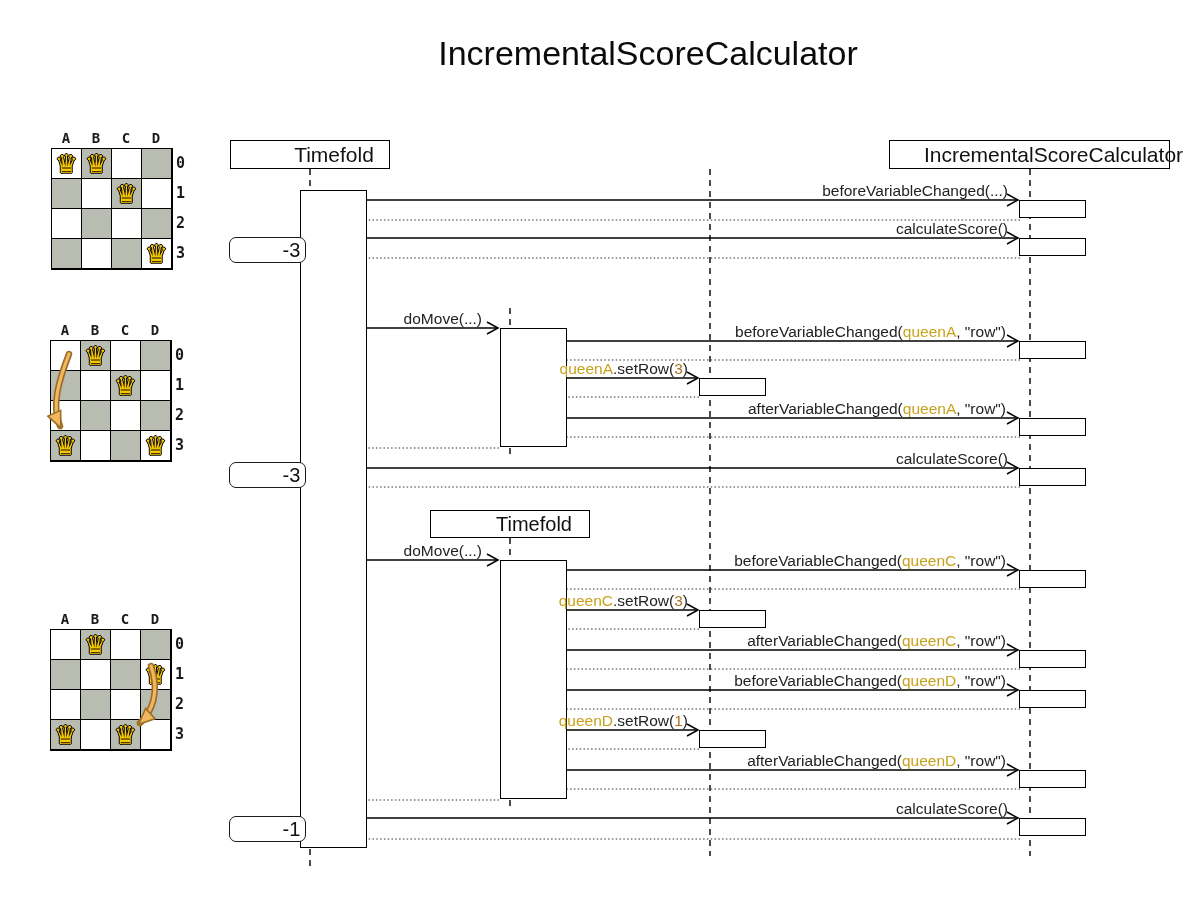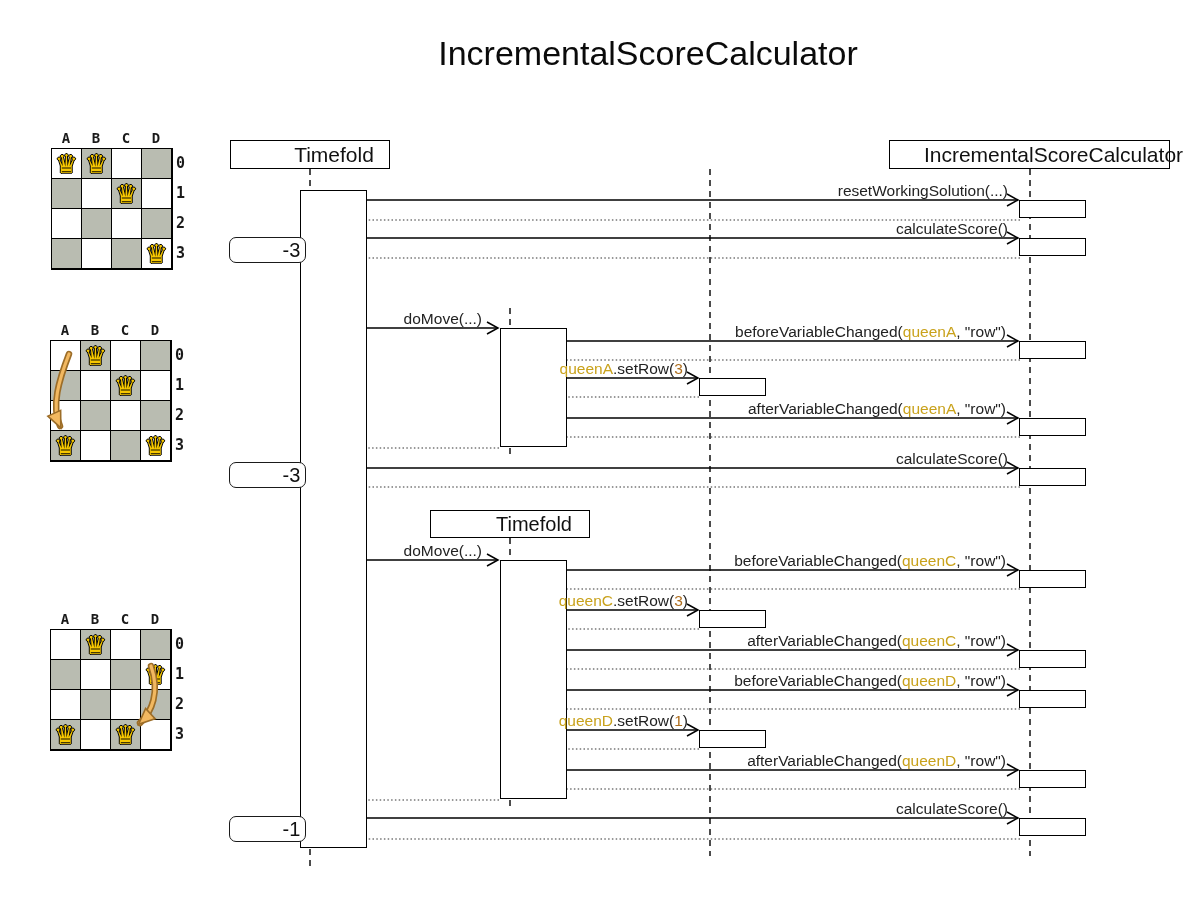--- a/index.html
+++ b/index.html
@@ -132,21 +132,21 @@
   <div class="abs badge" style="left:229px;top:237px;">
     <span>-3</span>
   </div>
   <div class="abs badge" style="left:229px;top:462px;">
     <span>-3</span>
   </div>
   <div class="abs badge" style="left:229px;top:816px;">
     <span>-1</span>
   </div>
 
-  <div class="abs msg" style="top:182px;right:192px;"><span class="seg-plain">resetWorkingSolution(...)</span></div>
+  <div class="abs msg" style="top:182px;right:192px;"><span class="seg-plain">beforeVariableChanged(...)</span></div>
   <div class="abs msg" style="top:220px;right:192px;"><span class="seg-plain">calculateScore()</span></div>
   <div class="abs msg" style="top:310px;right:718px;"><span class="seg-plain">doMove(...)</span></div>
   <div class="abs msg" style="top:323px;right:194px;"><span class="seg-plain">beforeVariableChanged(</span><span class="seg-gold">queenA</span><span class="seg-plain">, "row")</span></div>
   <div class="abs msg" style="top:360px;right:512px;"><span class="seg-gold">queenA</span><span class="seg-plain">.setRow(</span><span class="seg-num">3</span><span class="seg-plain">)</span></div>
   <div class="abs msg" style="top:400px;right:194px;"><span class="seg-plain">afterVariableChanged(</span><span class="seg-gold">queenA</span><span class="seg-plain">, "row")</span></div>
   <div class="abs msg" style="top:450px;right:192px;"><span class="seg-plain">calculateScore()</span></div>
   <div class="abs msg" style="top:542px;right:718px;"><span class="seg-plain">doMove(...)</span></div>
   <div class="abs msg" style="top:552px;right:194px;"><span class="seg-plain">beforeVariableChanged(</span><span class="seg-gold">queenC</span><span class="seg-plain">, "row")</span></div>
   <div class="abs msg" style="top:592px;right:512px;"><span class="seg-gold">queenC</span><span class="seg-plain">.setRow(</span><span class="seg-num">3</span><span class="seg-plain">)</span></div>
   <div class="abs msg" style="top:632px;right:194px;"><span class="seg-plain">afterVariableChanged(</span><span class="seg-gold">queenC</span><span class="seg-plain">, "row")</span></div>

